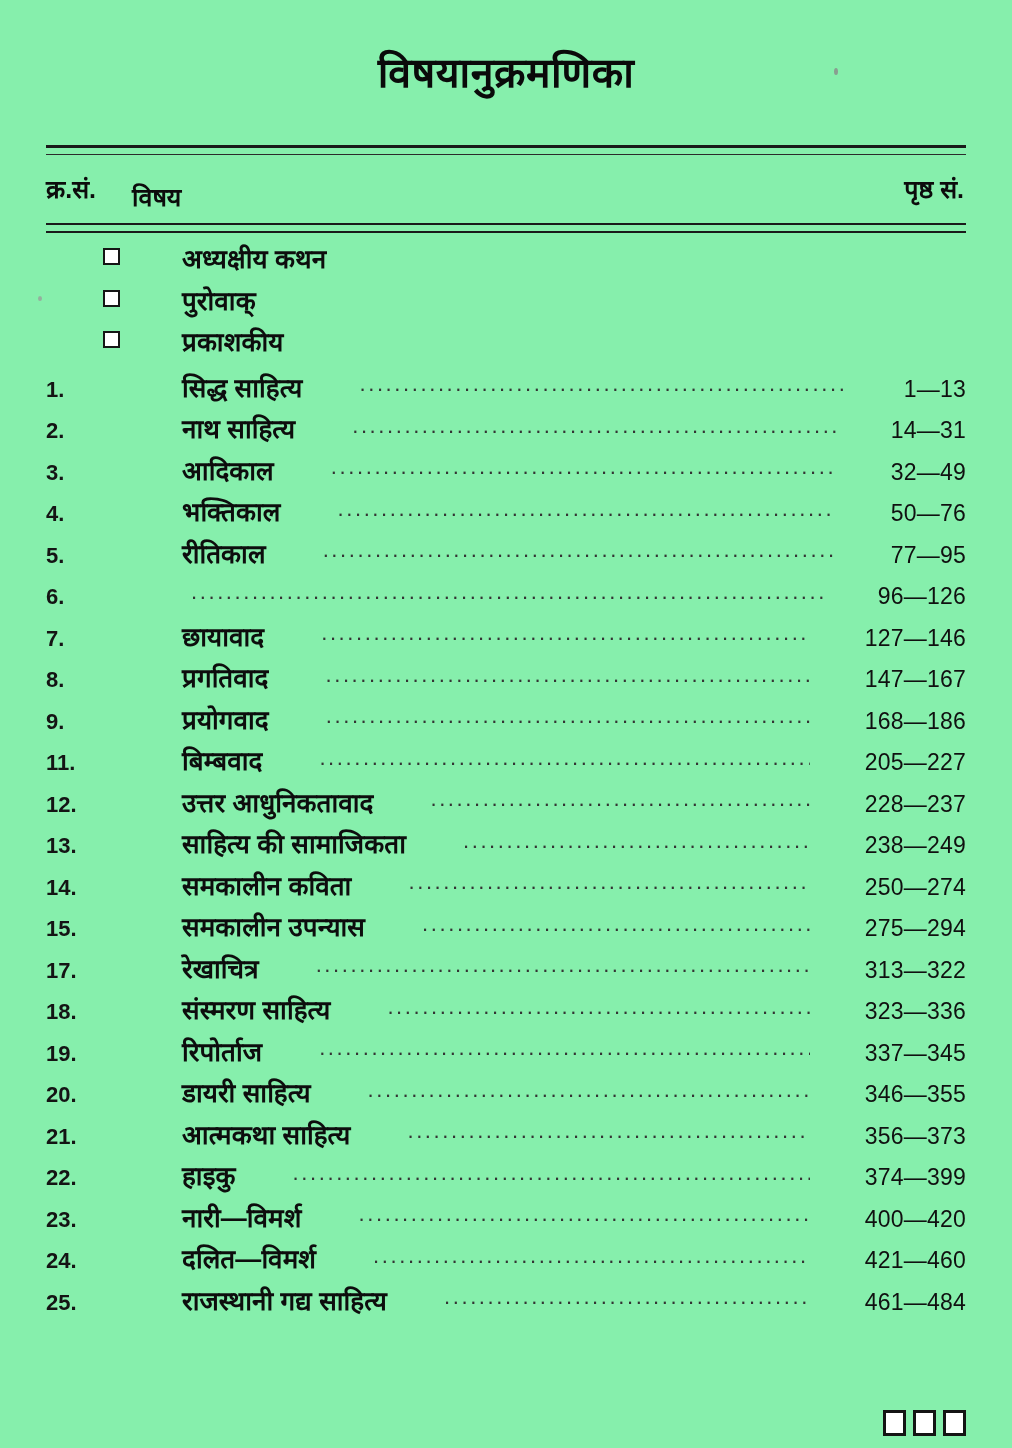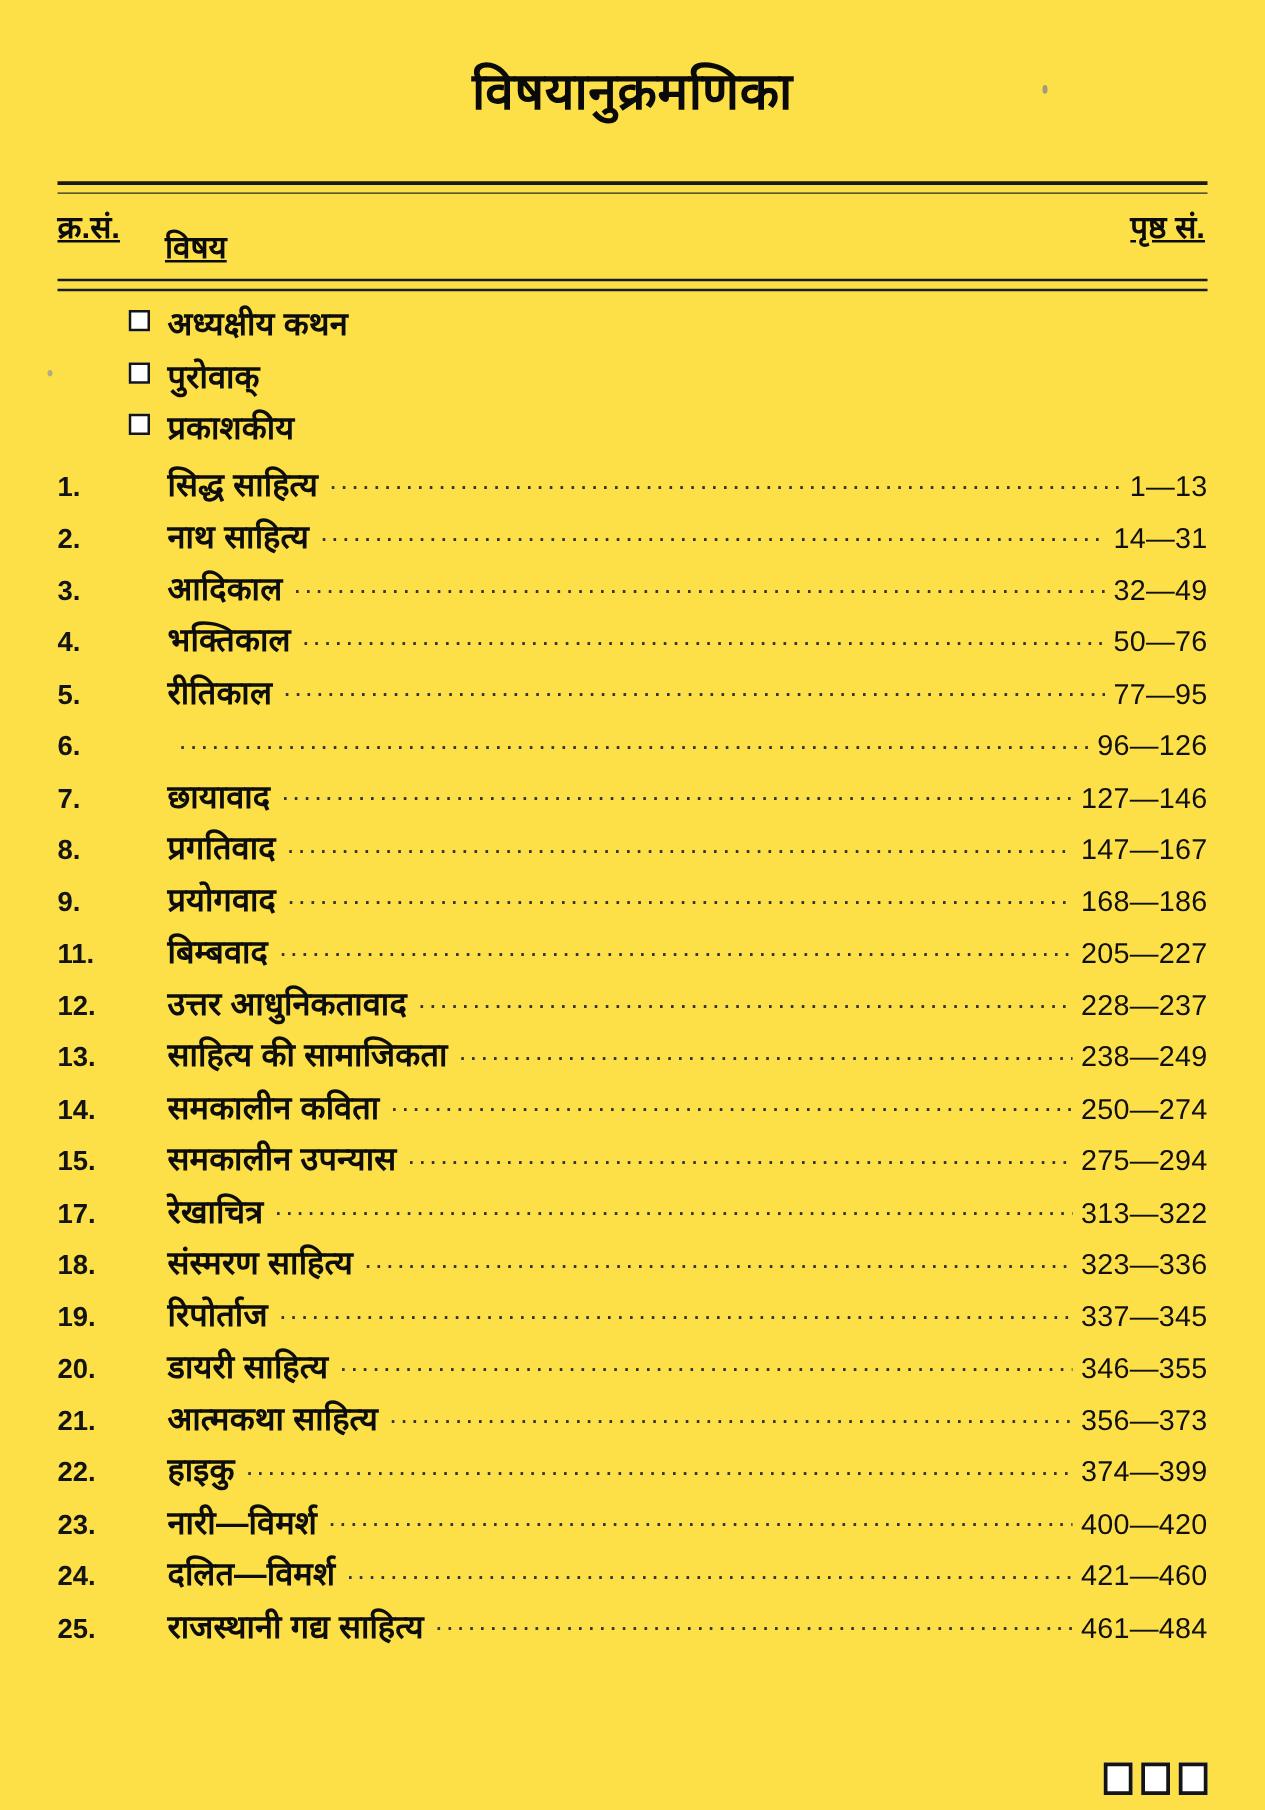--- a/index.html
+++ b/index.html
@@ -15,21 +15,21 @@
     color: #111111;
     overflow: hidden;
   }
 
   .page {
     position: relative;
     width: 1012px;
     height: 1448px;
     box-sizing: border-box;
     padding: 0 46px;
-    background: #fde047;
+    background: #86efac;
   }
 
   
   .doc-title {
     text-align: center;
     font-size: 41px;
     font-weight: 700;
     letter-spacing: 0.5px;
     padding-top: 48px;
     line-height: 1.25;
@@ -68,26 +68,25 @@
   .rule-double.lower {
     margin-top: 0;
     height: 6px;
     border-top: 2px solid #1a1a1a;
     border-bottom: 2px solid #1a1a1a;
   }
 
   
   .table-head {
     display: flex;
-    align-items: flex-start;
+    align-items: center;
     padding: 8px 0 10px 0;
     font-size: 25px;
     font-weight: 700;
     color: #0c0c0c;
-    text-decoration: underline;
   }
   .th-sno {
     width: 86px;
     flex: 0 0 86px;
     text-align: left;
   }
   .th-subject {
     flex: 1 1 auto;
     text-align: left;
     margin-top: 16px;
@@ -103,20 +102,21 @@
     padding-top: 13px;
   }
 
   .toc-row {
     display: flex;
     align-items: baseline;
     font-size: 26px;
     line-height: 1;
     height: 41.5px;
     color: #0d0d0d;
+    gap: 48px;
   }
 
   .toc-num {
     flex: 0 0 88px;
     width: 88px;
     font-size: 22px;
     font-weight: 700;
     color: #141414;
   }
 

